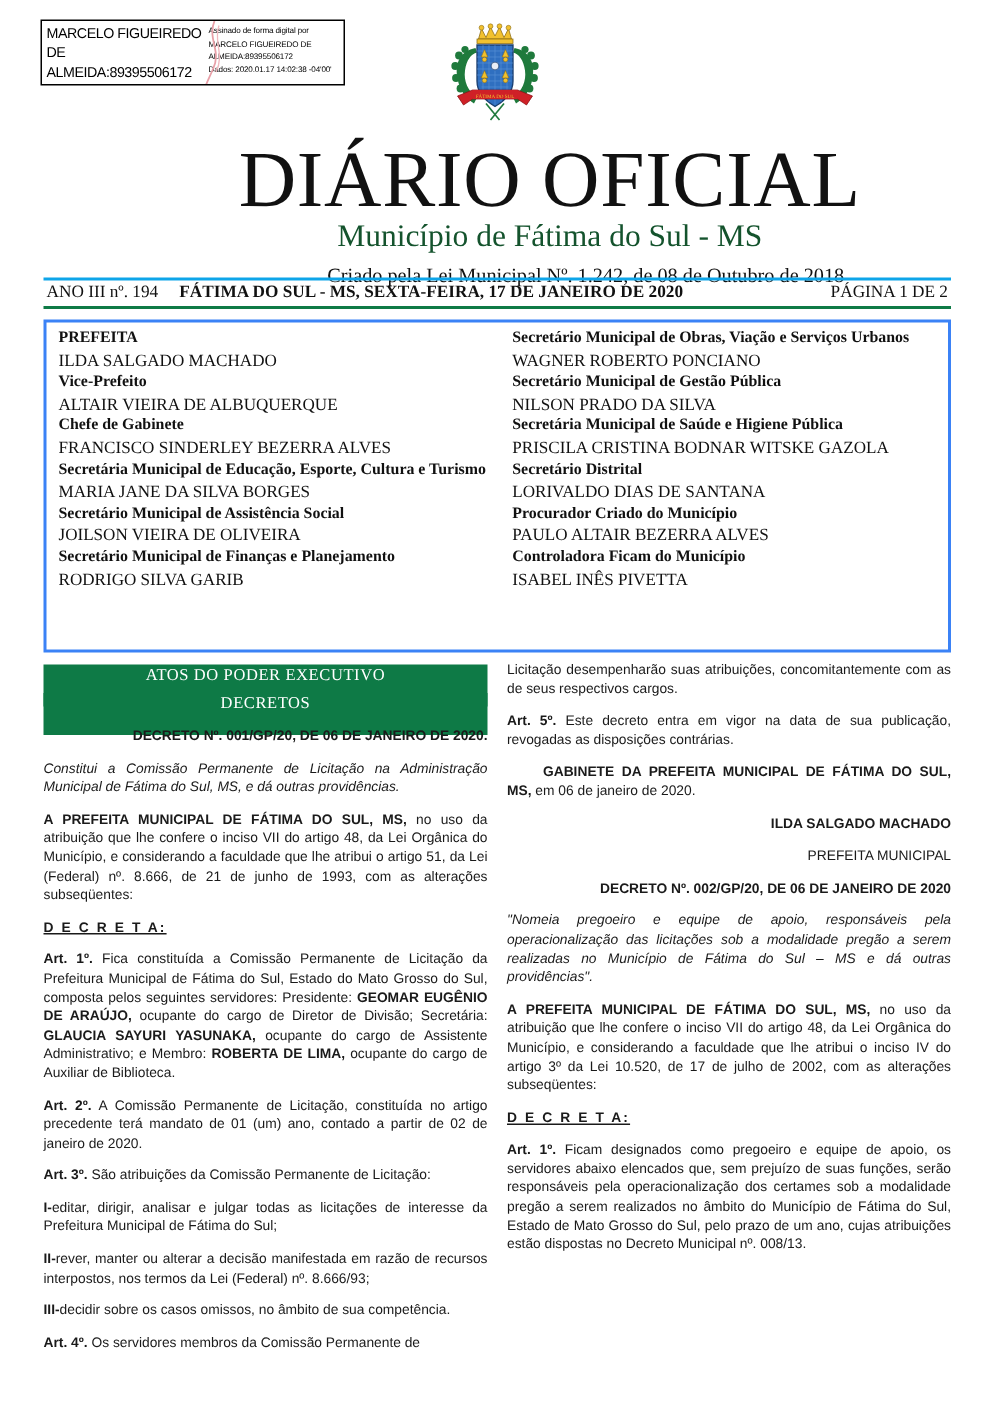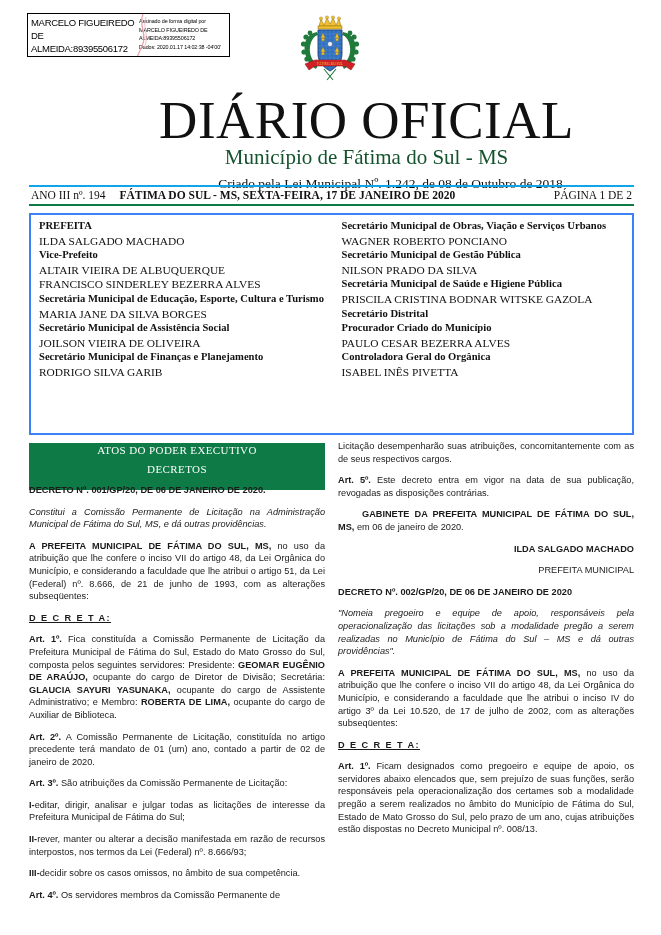--- a/index.html
+++ b/index.html
@@ -186,21 +186,21 @@
     font-family: "Liberation Sans", sans-serif;
     font-size: 9.2px;
     line-height: 12.6px;
     color: #1a1a1a;
     text-align: justify;
   }
   .col-left  { left: 29px; top: 484px; }
   .col-right { left: 338px; top: 440px; }
 
   .col p { margin: 0 0 9px 0; }
-  .p-center { text-align: left; }
+  .p-center { text-align: right; }
   .p-right  { text-align: right; }
   .b { font-weight: bold; }
   .i { font-style: italic; }
   .u-spread {
     font-weight: bold;
     text-decoration: underline;
     letter-spacing: 1.4px;
   }
   .tight { margin-bottom: 6px; }
   .indent-first { text-indent: 24px; }
@@ -312,39 +312,41 @@
     <span class="info-place">FÁTIMA DO SUL - MS, SEXTA-FEIRA, 17 DE JANEIRO DE 2020</span>
     <span class="info-page">PÁGINA 1 DE 2</span>
   </div>
 
   <div class="officials">
     <div class="off-col left">
       <div class="off-role">PREFEITA</div>
       <div class="off-name">ILDA SALGADO MACHADO</div>
       <div class="off-role">Vice-Prefeito</div>
       <div class="off-name">ALTAIR VIEIRA DE ALBUQUERQUE</div>
+      <div class="off-role">Chefe de Gabinete</div>
       <div class="off-name">FRANCISCO SINDERLEY BEZERRA ALVES</div>
       <div class="off-role">Secretária Municipal de Educação, Esporte, Cultura e Turismo</div>
       <div class="off-name">MARIA JANE DA SILVA BORGES</div>
       <div class="off-role">Secretário Municipal de Assistência Social</div>
       <div class="off-name">JOILSON VIEIRA DE OLIVEIRA</div>
       <div class="off-role">Secretário Municipal de Finanças e Planejamento</div>
       <div class="off-name">RODRIGO SILVA GARIB</div>
     </div>
     <div class="off-col right">
       <div class="off-role">Secretário Municipal de Obras, Viação e Serviços Urbanos</div>
       <div class="off-name">WAGNER ROBERTO PONCIANO</div>
       <div class="off-role">Secretário Municipal de Gestão Pública</div>
       <div class="off-name">NILSON PRADO DA SILVA</div>
       <div class="off-role">Secretária Municipal de Saúde e Higiene Pública</div>
       <div class="off-name">PRISCILA CRISTINA BODNAR WITSKE GAZOLA</div>
       <div class="off-role">Secretário Distrital</div>
+      <div class="off-name">LORIVALDO DIAS DE SANTANA</div>
       <div class="off-role">Procurador Criado do Município</div>
-      <div class="off-name">PAULO CESAR BEZERRA ALVES</div>
-      <div class="off-role">Controladora Geral do Orgânica</div>
+      <div class="off-name">PAULO ALTAIR BEZERRA ALVES</div>
+      <div class="off-role">Controladora Ficam do Município</div>
       <div class="off-name">ISABEL INÊS PIVETTA</div>
     </div>
   </div>
 
   <div class="bar" id="bar-atos">ATOS DO PODER EXECUTIVO</div>
   <div class="bar" id="bar-decretos">DECRETOS</div>
 
   <div class="col col-left">
 
     <p class="p-center b gap-lg">DECRETO Nº. 001/GP/20, DE 06 DE JANEIRO DE 2020.</p>

